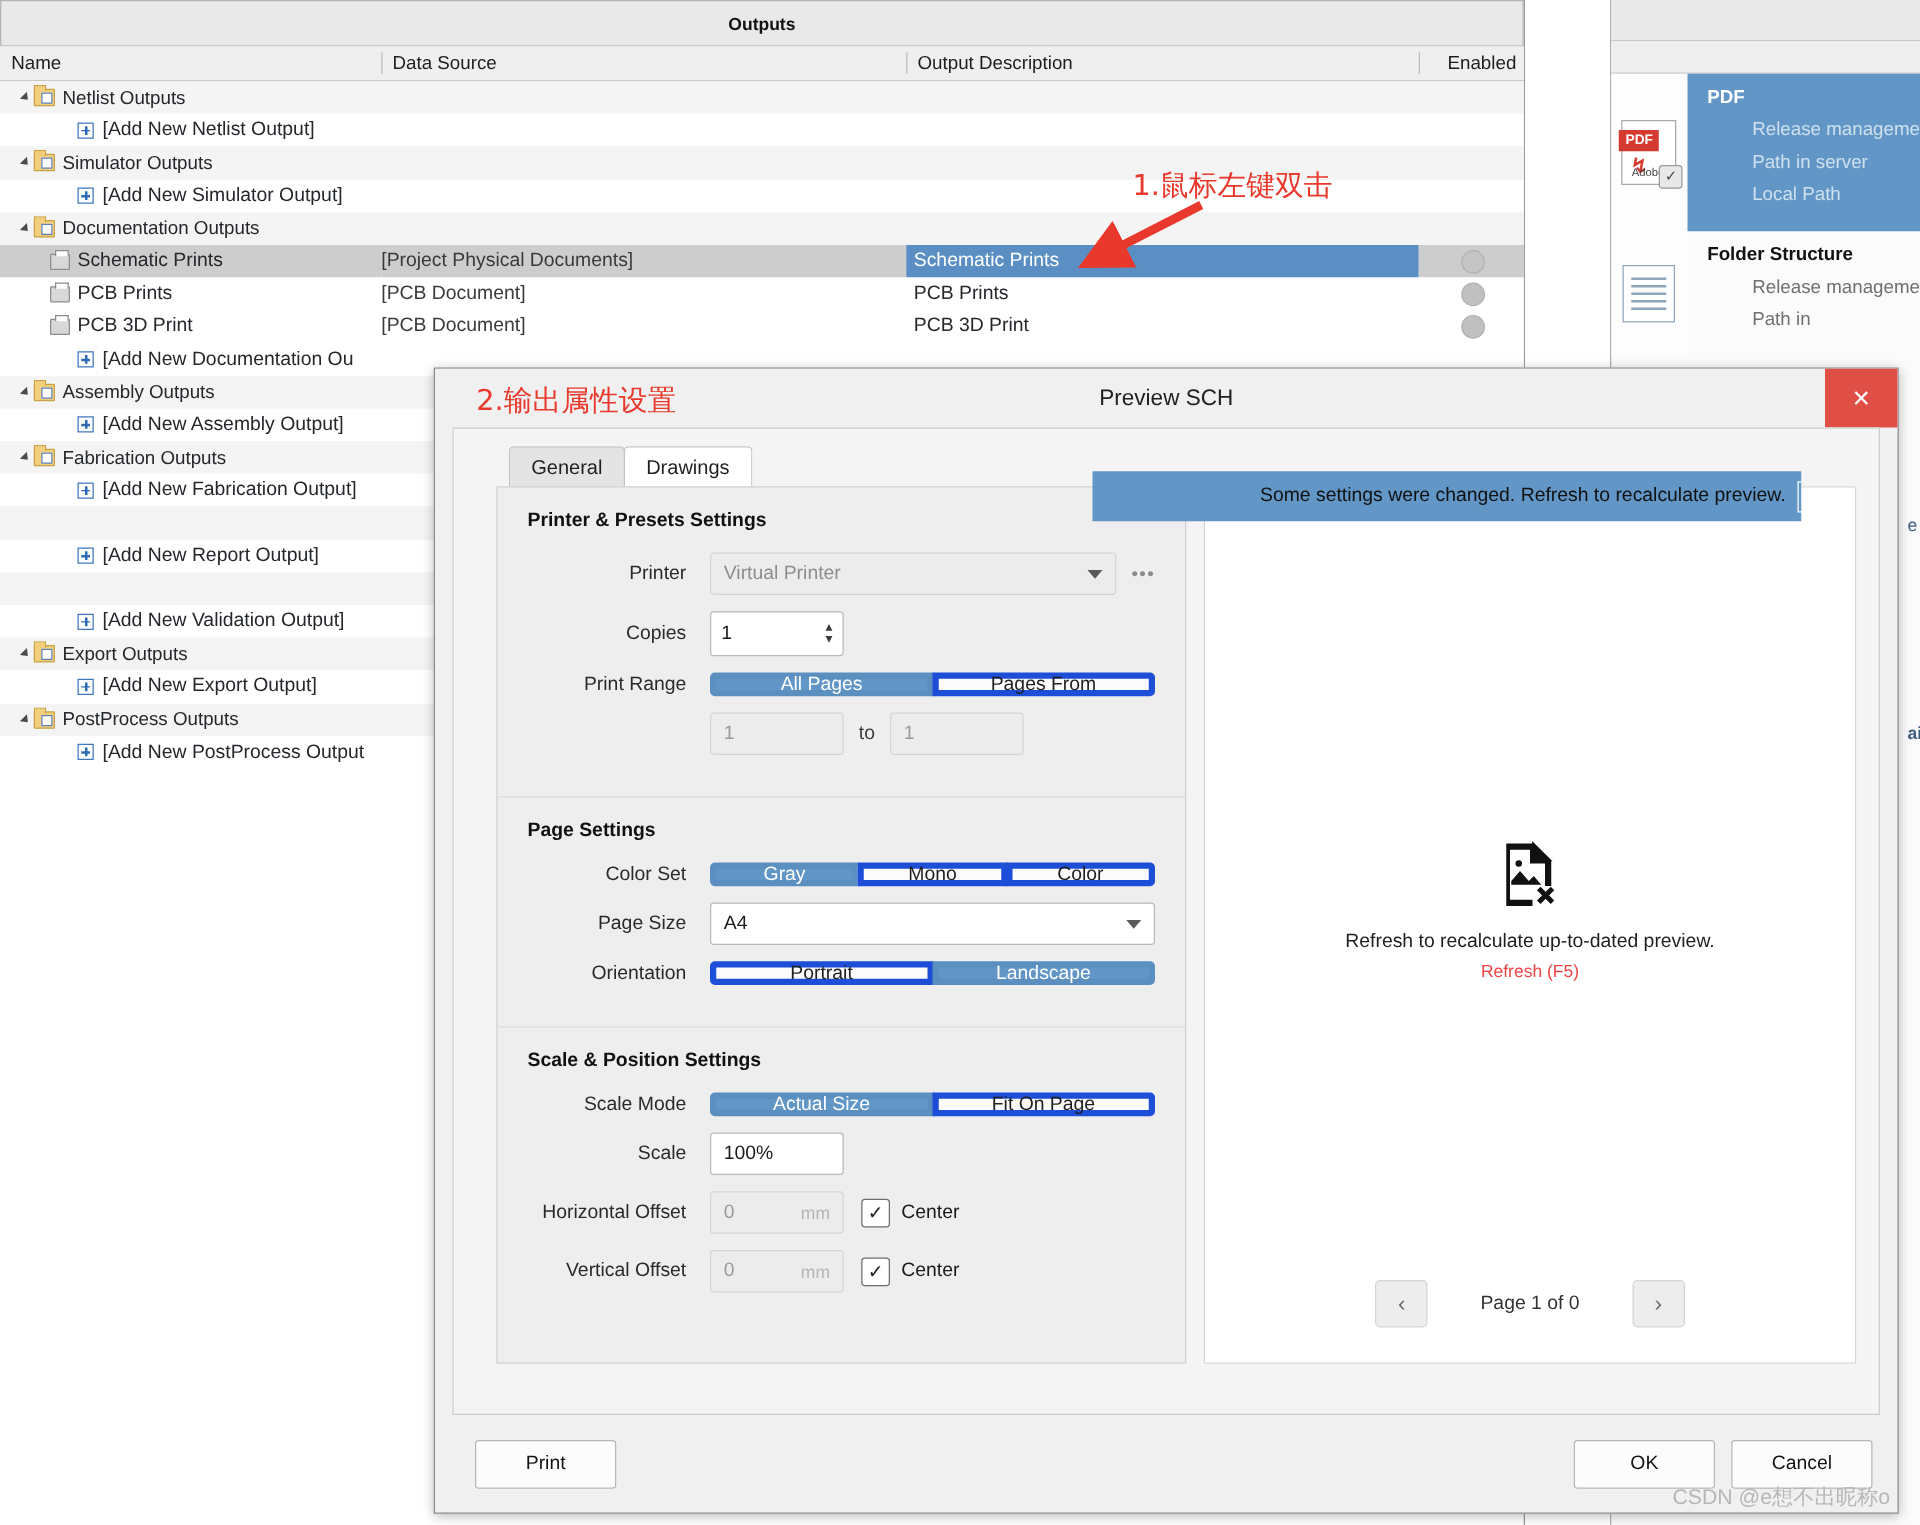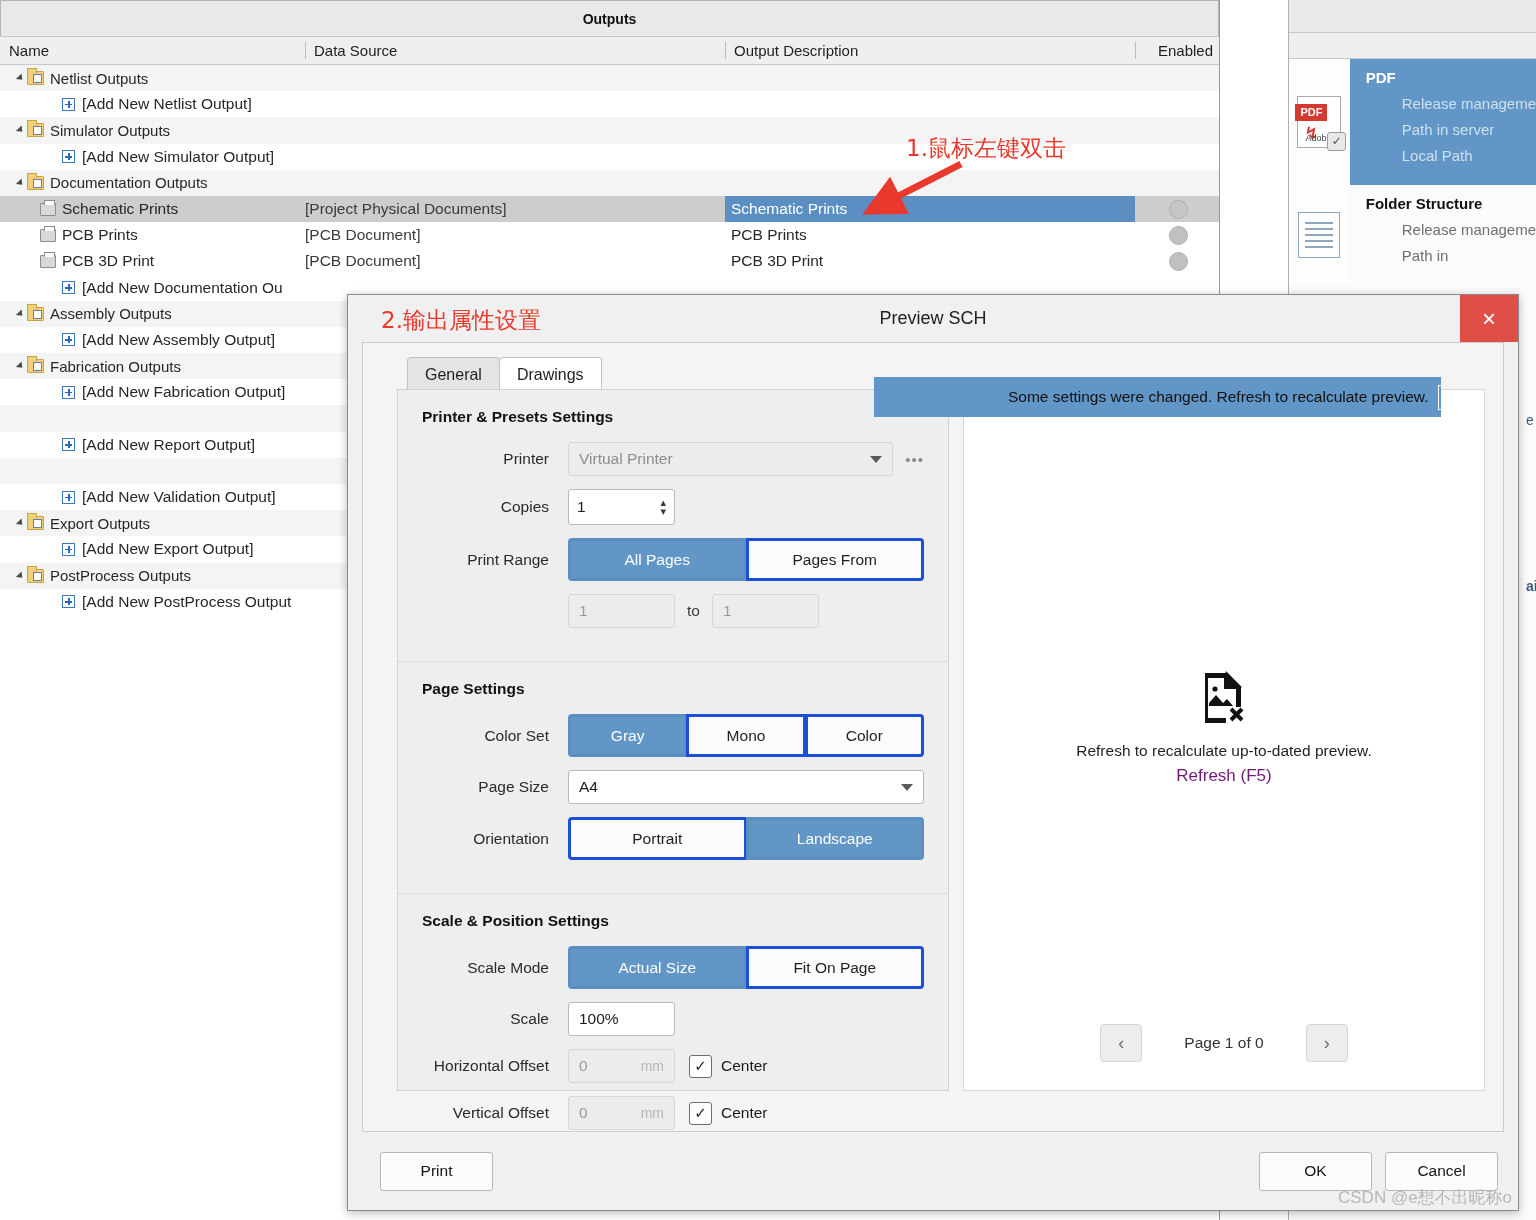--- a/index.html
+++ b/index.html
@@ -197,22 +197,22 @@
 
   .spin{
     width:107px;height:36px;background:#fff;border:1px solid #b9b9b9;border-radius:3px;
     display:flex;align-items:center;padding:0 8px;font-size:15.5px;position:relative;
   }
   .spin .arrows{ margin-left:auto; display:flex; flex-direction:column; color:#3a3a3a;
                  font-size:11px; line-height:9px;}
 
   .seg{ display:flex; flex:1; }
   .segbtn{
-    flex:1; height:43px; display:flex; align-items:center; justify-content:center;
-    font-size:15.5px; background:#fbfbfb; border:3px solid #1d4ed8; color:#1f1f1f;
+    flex:1; height:19px; display:flex; align-items:center; justify-content:center;
+    font-size:15.5px; background:#fbfbfb; border:5px solid #1d4ed8; color:#1f1f1f;
     margin-left:-1px; cursor:pointer;
   }
   .segbtn:first-child{ margin-left:0; border-radius:4px 0 0 4px;}
   .segbtn:last-child{ border-radius:0 4px 4px 0;}
   .segbtn.on{ background:#6196c6; border-color:#5b8fc0; color:#ffffff; }
 
   .smallinput{
     width:107px;height:34px;background:#ececec;border:1px solid #d6d6d6;border-radius:3px;
     display:flex;align-items:center;padding:0 10px;font-size:15.5px;color:#9a9a9a;
   }
@@ -239,21 +239,21 @@
   #notice-refresh{
     margin-left:10px; border:1px solid #ffffff; padding:3px 8px; font-size:15px;
     color:#16191c; overflow:hidden; width:62px; white-space:nowrap; cursor:pointer;
   }
   #empty-state{
     position:absolute; left:0; right:0; top:50%; transform:translateY(-60%);
     text-align:center;
   }
   #file-x-icon{ margin:0 auto 14px auto; width:48px; height:54px; }
   #empty-text{ font-size:15.5px; color:#1f1f1f; }
-  #empty-link{ font-size:17px; color:#701a75; margin-top:6px; cursor:pointer; }
+  #empty-link{ font-size:14px; color:#ef4444; margin-top:6px; cursor:pointer; }
   #pager{
     position:absolute; left:0; right:0; bottom:28px;
     display:flex; align-items:center; justify-content:center; gap:42px;
   }
   .pgbtn{
     width:42px;height:38px;background:#ededed;border:1px solid #d5d5d5;border-radius:4px;
     display:flex;align-items:center;justify-content:center;color:#6a6a6a;font-size:18px;
     cursor:pointer;
   }
   #pager-label{ font-size:15.5px; color:#333; }

